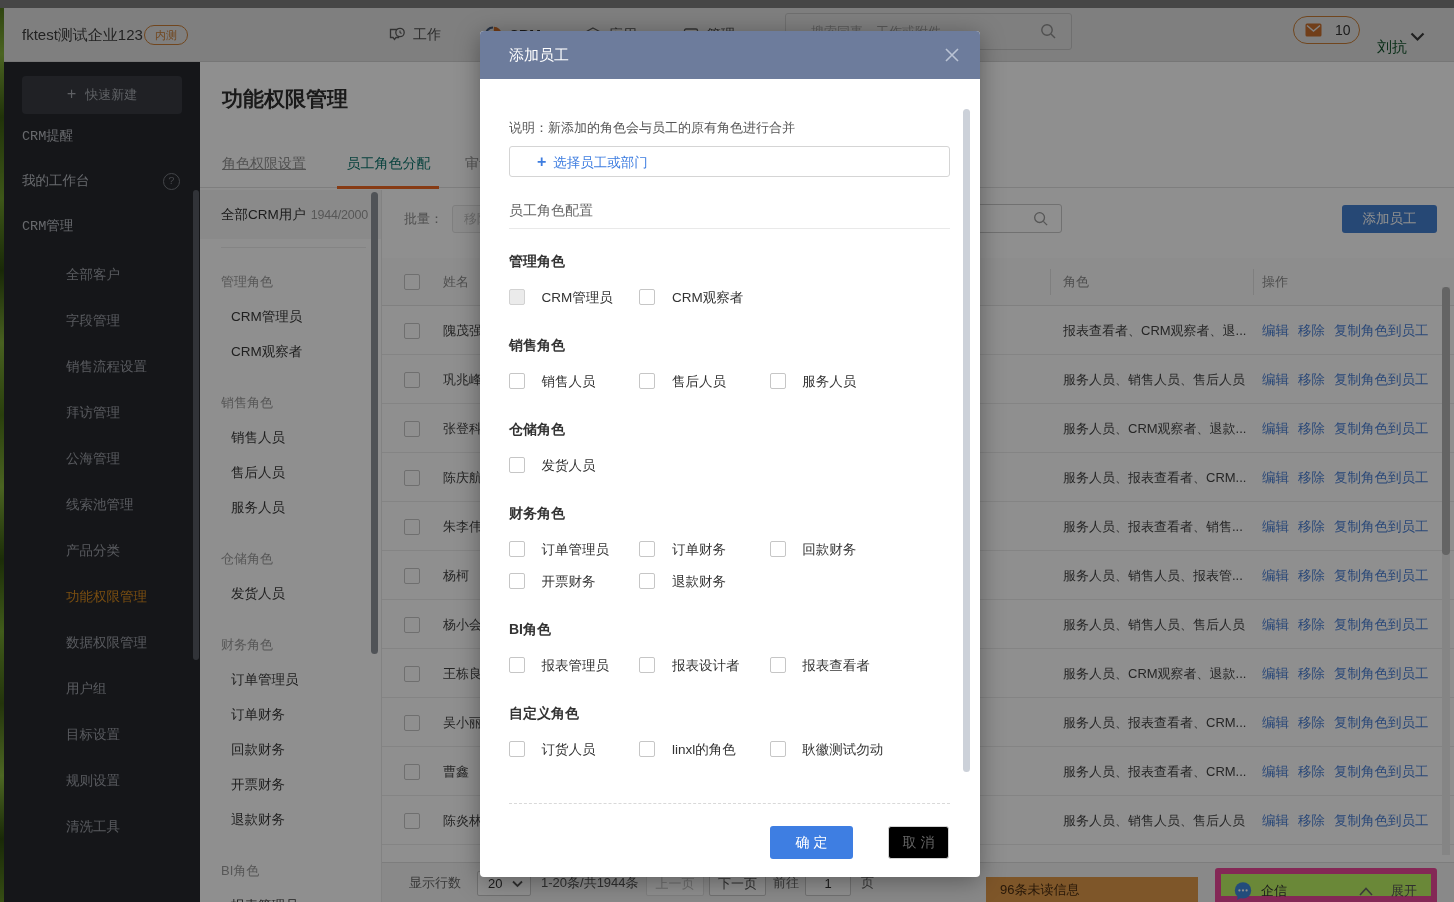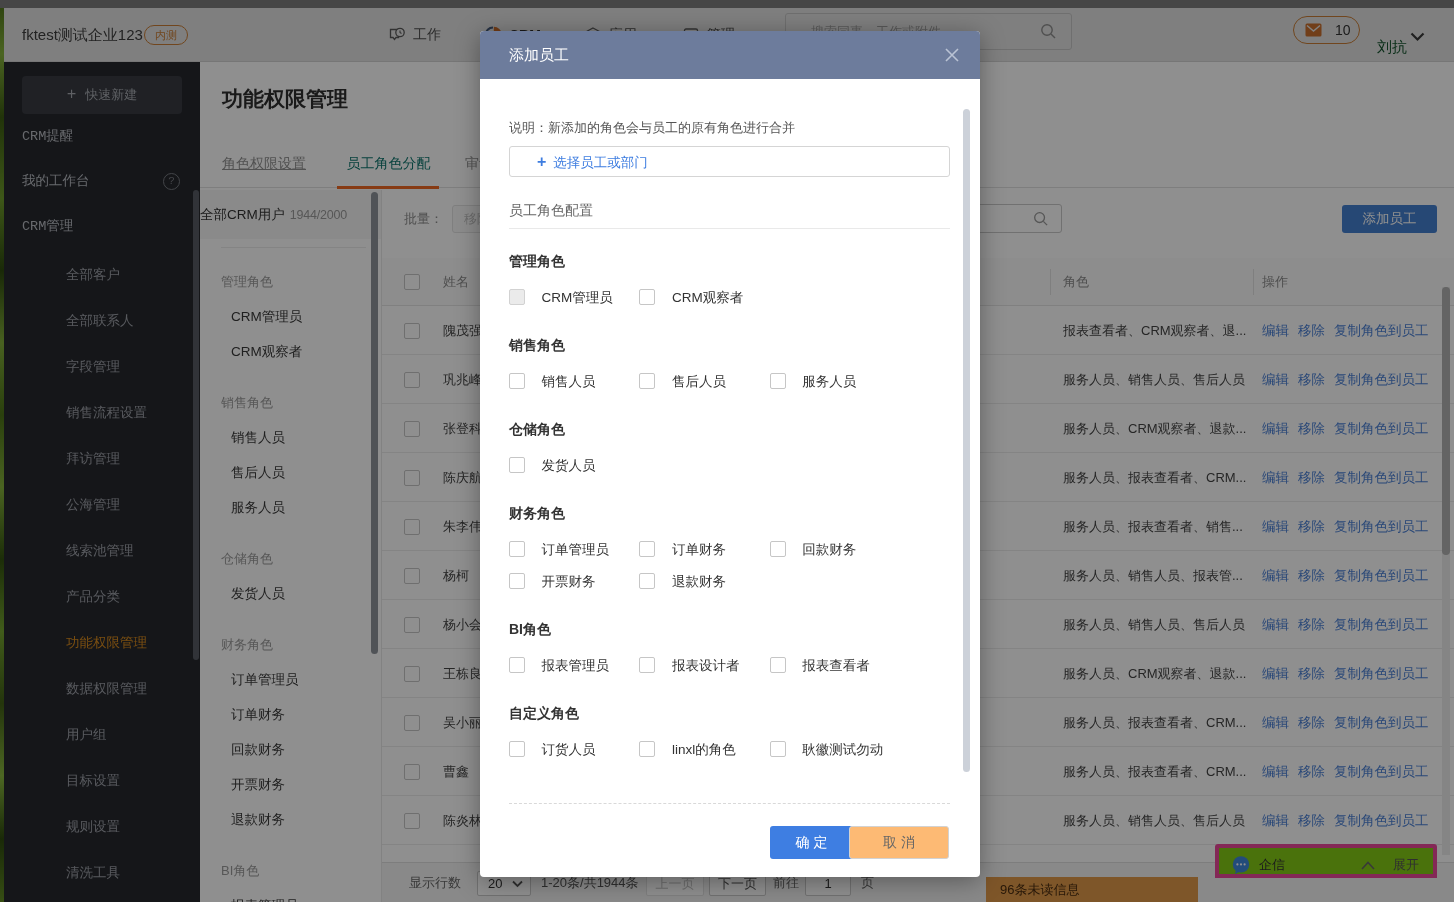--- a/index.html
+++ b/index.html
@@ -51,21 +51,21 @@
   .tabs { position:absolute; left:0; top:78px; width:1254px; height:48px; border-bottom:1px solid #e0e0e0; }
   .tab { position:relative; display:inline-block; height:48px; line-height:46px; padding:0 9px; margin-left:22px; font-size:14px; color:#919191; white-space:nowrap; }
   .tab.active { color:#0f766e; }
   .tab:first-of-type { margin-left:13px;text-decoration:underline; }
   .tab:nth-of-type(2) { margin-left:18px; }
   .tab:nth-of-type(3) { margin-left:12px; }
   .tab.active:after { content:""; position:absolute; left:0; right:0; bottom:-1px; height:3px; background:#f06a24; }
 
   
   .roles-panel { position:absolute; left:0; top:128px; width:182px; height:712px; background:#fff; border-right:1px solid #e8e8e8; overflow:hidden; }
-  .roles-head { height:49px; line-height:49px; font-size:13.5px; color:#333; background:#f7f7f7; white-space:nowrap; }
+  .roles-head { height:49px; line-height:49px; padding-left:21px; font-size:13.5px; color:#333; background:#f7f7f7; white-space:nowrap; }
   .roles-head .count { color:#9b9b9b; font-size:12.5px; margin-left:5px; letter-spacing:-0.2px; }
   .roles-divider { margin:8px 15px 0 21px; border-top:1px solid #ececec; }
   .role-line { height:35px; line-height:35px; padding-left:31px; font-size:13.5px; color:#3a3a3a; white-space:nowrap; }
   .role-line.group { margin-top:16px; padding-left:21px; font-size:13px; color:#9b9b9b; }
   .roles-scroll { position:absolute; left:171px; top:2px; width:7px; height:462px; background:#8f959c; border-radius:4px; }
 
   
   .tbl-toolbar { position:absolute; left:182px; top:134px; width:1072px; height:62px; }
   .batch-label { position:absolute; left:22px; top:0; line-height:46px; font-size:13px; color:#8d8d8d; }
   .batch-btn { position:absolute; left:70px; top:9px; width:76px; height:28px; background:#fafafa; border:1px solid #e3e3e3; border-radius:3px; color:#c0c0c0; font-size:13px; text-align:center; line-height:26px; white-space:nowrap; overflow:hidden; }
@@ -103,21 +103,21 @@
   .pg-range { position:absolute; left:159px; top:0; line-height:40px; color:#555; }
   .pg-prev { position:absolute; left:264px; top:8px; width:58px; height:25px; background:#fff; border:1px solid #e2e2e2; border-radius:2px; text-align:center; line-height:23px; color:#c2c2c2; }
   .pg-next { position:absolute; left:327px; top:8px; width:57px; height:25px; background:#fff; border:1px solid #c9c9c9; border-radius:2px; text-align:center; line-height:23px; color:#555; }
   .pg-goto { position:absolute; left:391px; top:0; line-height:40px; }
   .pg-input { position:absolute; left:423px; top:8px; width:46px; height:25px; background:#fff; border:1px solid #c9c9c9; border-radius:2px; text-align:center; line-height:23px; color:#333; }
   .pg-unit { position:absolute; left:479px; top:0; line-height:40px; }
 
   
   .toast { position:absolute; left:986px; top:877px; width:212px; height:25px; background:#e09a4a; z-index:5; }
   .toast span { position:absolute; left:14px; top:0; line-height:25px; font-size:13px; color:#4a2c10; white-space:nowrap; }
-  .qixin { position:absolute; left:1215px; top:844px; width:222px; height:34px; background:#84cc16; border:4px solid #ec4899; border-radius:3px 3px 0 0; z-index:5; }
+  .qixin { position:absolute; left:1215px; top:868px; width:222px; height:34px; background:#bef264; border:6px solid #ec4899; border-radius:3px 3px 0 0; z-index:5; }
   .qixin svg.bubble { position:absolute; left:12px; top:7px; }
   .qixin .qx-label { position:absolute; left:40px; top:0; line-height:34px; font-size:13px; color:#333; }
   .qixin .expand { position:absolute; right:14px; top:0; line-height:34px; font-size:13px; color:#555; }
   .qixin svg.up { position:absolute; right:58px; top:13px; }
 
   
   .overlay { position:absolute; left:0; top:0; width:1454px; height:902px; background:rgba(0,0,0,0.44); z-index:50; }
   .modal { position:absolute; left:480px; top:31px; width:500px; height:846px; background:#fff; border-radius:4px; box-shadow:0 4px 24px rgba(0,0,0,0.35); z-index:100; }
   .modal-header { position:absolute; left:0; top:0; width:500px; height:48px; background:#6d7c9c; border-radius:4px 4px 0 0; }
   .modal-title { position:absolute; left:29px; top:0; line-height:48px; font-size:15px; color:#fff; white-space:nowrap; }
@@ -132,21 +132,21 @@
   .m-group:first-of-type .m-group-title { margin-top:24px; }
   .m-row { margin-top:18px; height:18px; white-space:nowrap; }
   .m-row + .m-row { margin-top:14px; }
   .cb-item { display:inline-block; width:126px; height:18px; vertical-align:top; white-space:nowrap; }
   .cb-item .cb { display:inline-block; vertical-align:middle; margin-top:-2px; }
   .cb-item .cb-label { display:inline-block; vertical-align:middle; margin-left:12px; font-size:13.5px; color:#333; }
   .cb-item.disabled .cb { background:#ebebeb; border-color:#d2d2d2; }
   .m-dashed { margin-top:45px; border-top:1px dashed #d9d9d9; }
   .m-btn-row { margin-top:22px; height:33px; position:relative; }
   .m-ok { position:absolute; right:97px; top:0; width:83px; height:33px; background:#3e7ee2; border-radius:3px; color:#fff; font-size:14px; text-align:center; line-height:33px; white-space:nowrap; }
-  .m-cancel { position:absolute; right:1px; top:0; width:100px; height:33px; background:#fdba74; border:1px solid #d2d2d2; border-radius:3px; color:#666; font-size:14px; text-align:center; line-height:31px; white-space:nowrap; }
+  .m-cancel { position:absolute; right:1px; top:0; width:61px; height:33px; background:#000000; border:1px solid #d2d2d2; border-radius:3px; color:#666; font-size:14px; text-align:center; line-height:31px; white-space:nowrap; }
   .modal-scroll { position:absolute; right:10px; top:78px; width:7px; height:663px; background:#ccd1d9; border-radius:4px; }
 </style>
 </head>
 <body>
 
 <div class="screen">
 
   <header class="topbar">
     <div class="company">fktest测试企业123</div>
     <div class="beta-badge">内测</div>
@@ -229,24 +229,20 @@
         <div class="side-item">
           <span>CRM管理</span>
           
         </div>
 
         <div class="side-item sub">
           <span>全部客户</span>
           
         </div>
 
-        <div class="side-item sub">
-          <span>全部联系人</span>
-          
-        </div>
 
         <div class="side-item sub">
           <span>字段管理</span>
           
         </div>
 
         <div class="side-item sub">
           <span>销售流程设置</span>
           
         </div>

